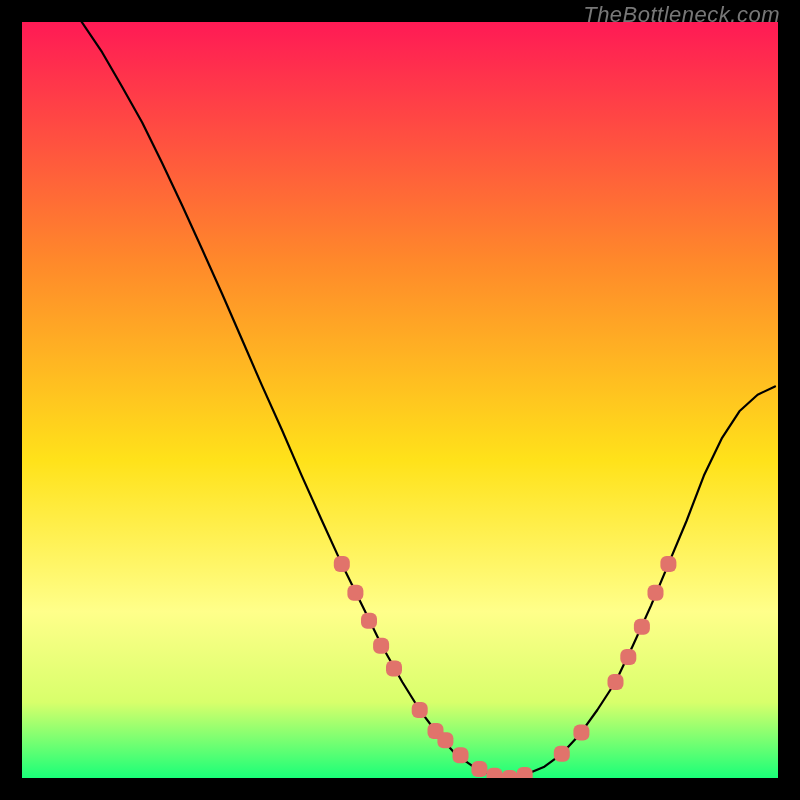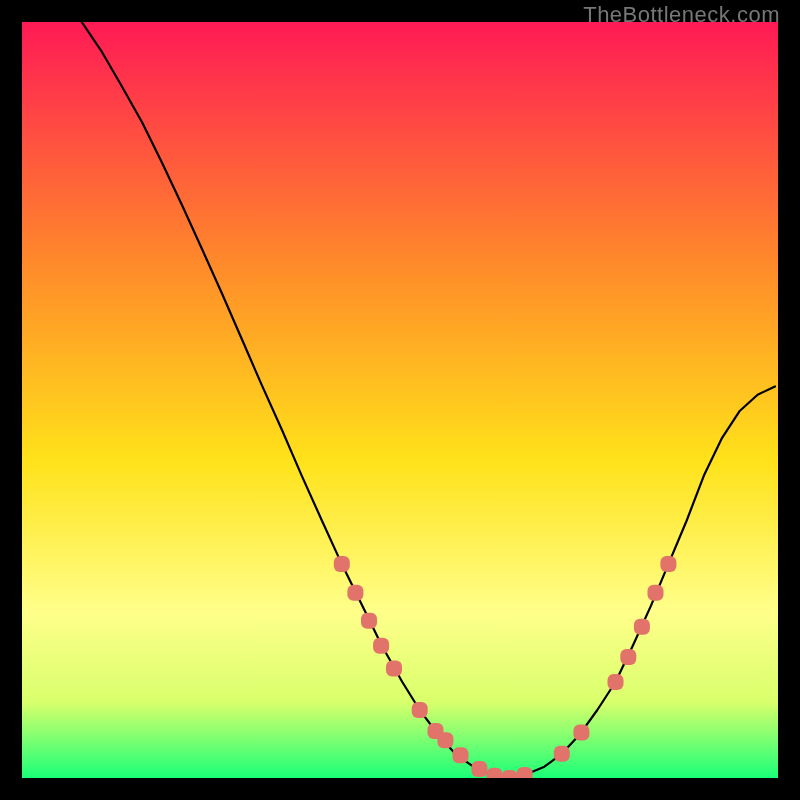--- a/index.html
+++ b/index.html
@@ -9,20 +9,21 @@
     height: 800px;
     background: #000;
     overflow: hidden;
     font-family: Arial, Helvetica, sans-serif;
   }
   .stage {
     position: relative;
     width: 800px;
     height: 800px;
     background: #000;
+    font-style: italic;
   }
   .plot-area {
     position: absolute;
     left: 22px;
     top: 22px;
     width: 756px;
     height: 756px;
     overflow: hidden;
   }
   .gradient-bg {

